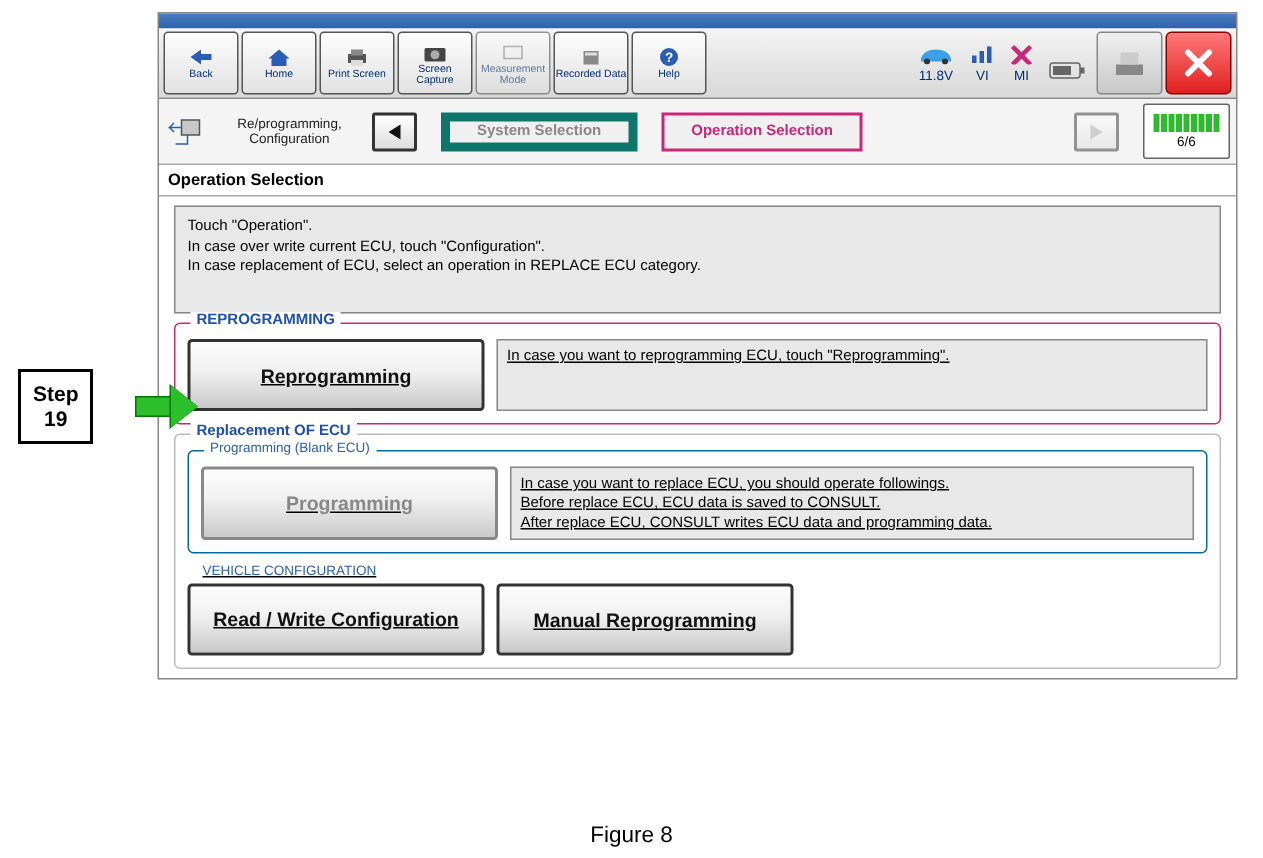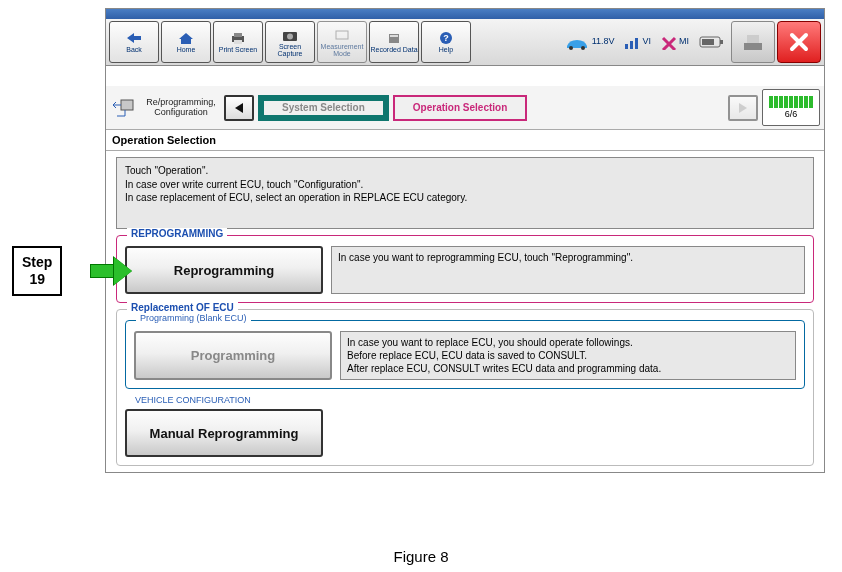--- a/index.html
+++ b/index.html
@@ -48,43 +48,42 @@
   .tb-btn svg { margin-bottom: 1px; }
   .tb-spacer { flex: 1; }
   .status-icons {
     display: flex;
     align-items: flex-end;
     gap: 10px;
     font-size: 9px;
     color: #003070;
     padding-right: 4px;
   }
-  .status-col { display:flex; flex-direction:row; gap:2px; }
+  .status-col { display:flex; flex-direction:column; align-items:center; gap:2px; }
   .close-btn {
     width: 44px; height: 42px;
     background: linear-gradient(to bottom, #ff7a7a, #e02020);
     border: 1px solid #800;
     border-radius: 4px;
     display: flex; align-items: center; justify-content: center;
   }
   .home2-btn {
     width: 44px; height: 42px;
     background: linear-gradient(to bottom, #f0f0f0, #c8c8c8);
     border: 1px solid #888;
     border-radius: 3px;
     display:flex; align-items:center; justify-content:center;
   }
   .breadcrumb-row {
     display: flex;
     align-items: center;
     background: #f4f4f4;
     border-bottom: 1px solid #aaa;
     padding: 3px 4px;
-    gap: 4px;
-    margin-top: 20px;
+    gap: 16px;
   }
   .bc-icon-box {
     width: 28px; height: 24px;
     display:flex; align-items:center; justify-content:center;
   }
   .bc-label {
     font-size: 9px;
     color: #222;
     line-height: 1.1;
     text-align: center;
@@ -145,20 +144,21 @@
     font-size: 10px;
     line-height: 1.35;
     height: 72px;
   }
   .group-box {
     margin: 6px 10px;
     border: 1px solid #c9287a;
     border-radius: 4px;
     padding: 10px 8px 8px 8px;
     position: relative;
+    text-decoration: underline;
   }
   .group-legend {
     position: absolute;
     top: -8px;
     left: 10px;
     background: #fff;
     padding: 0 4px;
     font-size: 10px;
     font-weight: bold;
     color: #1c4fb0;
@@ -418,19 +418,20 @@
         <div class="row">
           <div class="big-btn disabled">Programming</div>
           <div class="desc-box" style="white-space:pre-line">In case you want to replace ECU, you should operate followings.
 Before replace ECU, ECU data is saved to CONSULT.
 After replace ECU, CONSULT writes ECU data and programming data.</div>
         </div>
       </div>
 
       <div class="sub-legend" style="position:static; display:block; margin:0 0 4px 6px;">VEHICLE CONFIGURATION</div>
       <div class="row">
+        <div class="big-btn" style="line-height:1.15">Read / Write Configuration</div>
         <div class="big-btn">Manual Reprogramming</div>
       </div>
     </div>
   </div>
 </div>
 
 <div class="figure-caption">Figure 8</div>
 
 </body></html>

